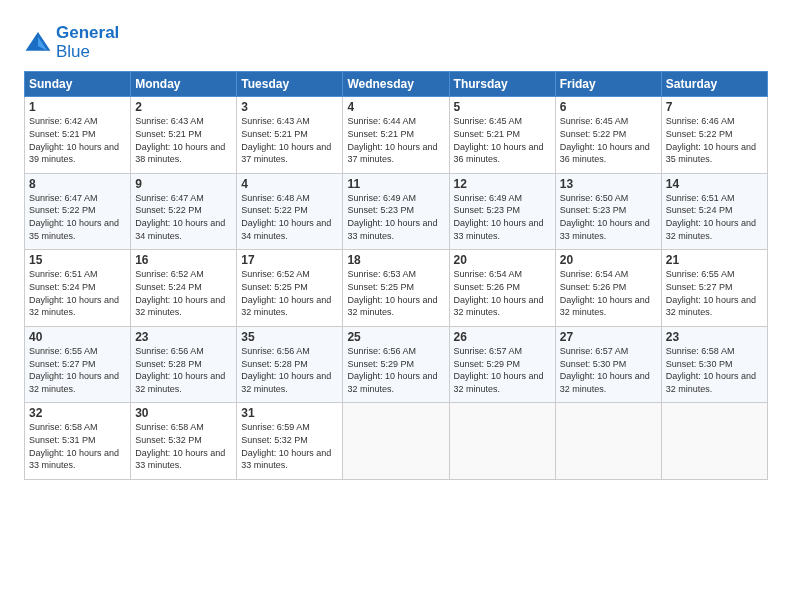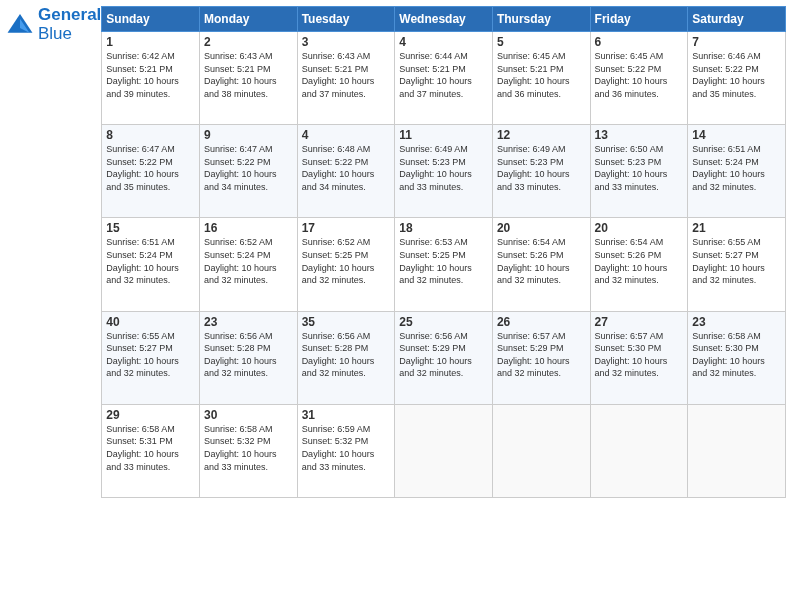--- a/index.html
+++ b/index.html
@@ -6,23 +6,23 @@
     body {
       font-family: Arial, sans-serif;
       background: #fff;
       width: 792px;
       height: 612px;
       overflow: hidden;
     }
     .page {
       width: 792px;
       height: 504px;
-      padding: 6px;
+      padding: 24px;
       display: flex;
-      flex-direction: row;
+      flex-direction: column;
     }
     .header {
       display: flex;
       justify-content: space-between;
       align-items: flex-start;
       margin-bottom: 10px;
     }
     .logo {
       display: flex;
       align-items: center;
@@ -239,21 +239,21 @@
             <span class="day-num">27</span>
 <div class="day-info">Sunrise: 6:57 AM<br>Sunset: 5:30 PM<br>Daylight: 10 hours and 32 minutes.</div>
           </td>
           <td>
             <span class="day-num">23</span>
 <div class="day-info">Sunrise: 6:58 AM<br>Sunset: 5:30 PM<br>Daylight: 10 hours and 32 minutes.</div>
           </td>
         </tr>
         <tr>
           <td>
-            <span class="day-num">29</span>
+            <span class="day-num">32</span>
 <div class="day-info">Sunrise: 6:58 AM<br>Sunset: 5:31 PM<br>Daylight: 10 hours and 33 minutes.</div>
           </td>
           <td>
             <span class="day-num">30</span>
 <div class="day-info">Sunrise: 6:58 AM<br>Sunset: 5:32 PM<br>Daylight: 10 hours and 33 minutes.</div>
           </td>
           <td>
             <span class="day-num">31</span>
 <div class="day-info">Sunrise: 6:59 AM<br>Sunset: 5:32 PM<br>Daylight: 10 hours and 33 minutes.</div>
           </td>

